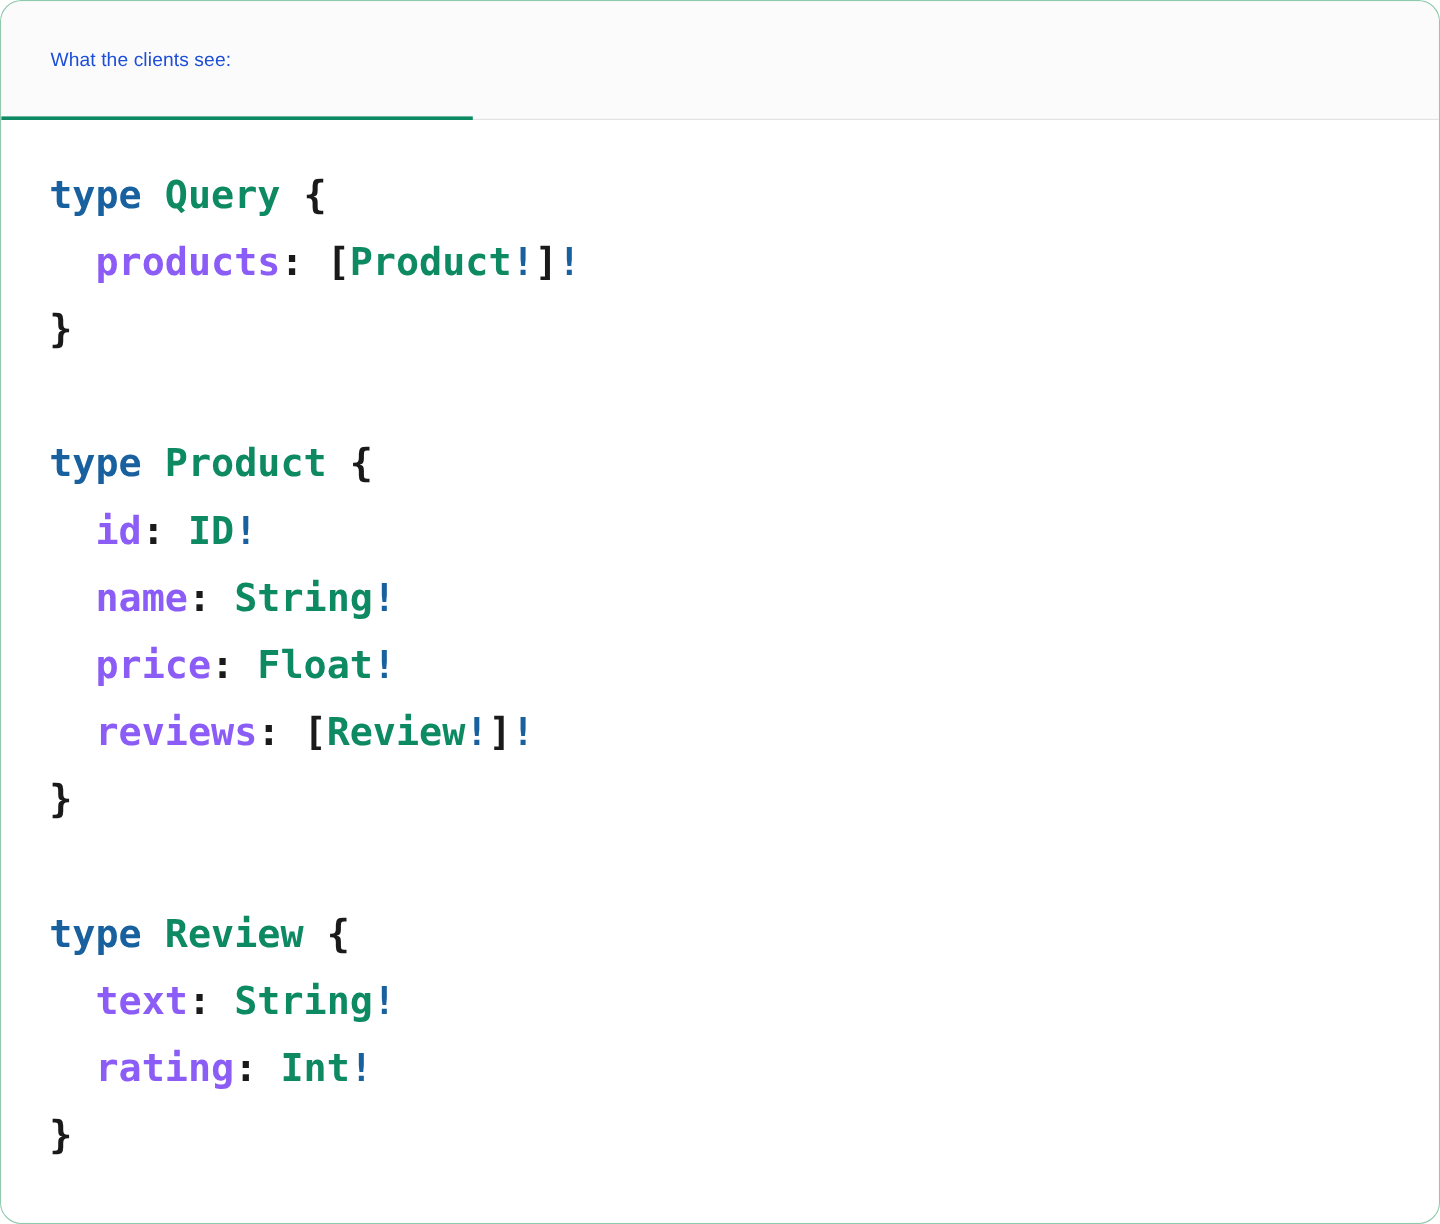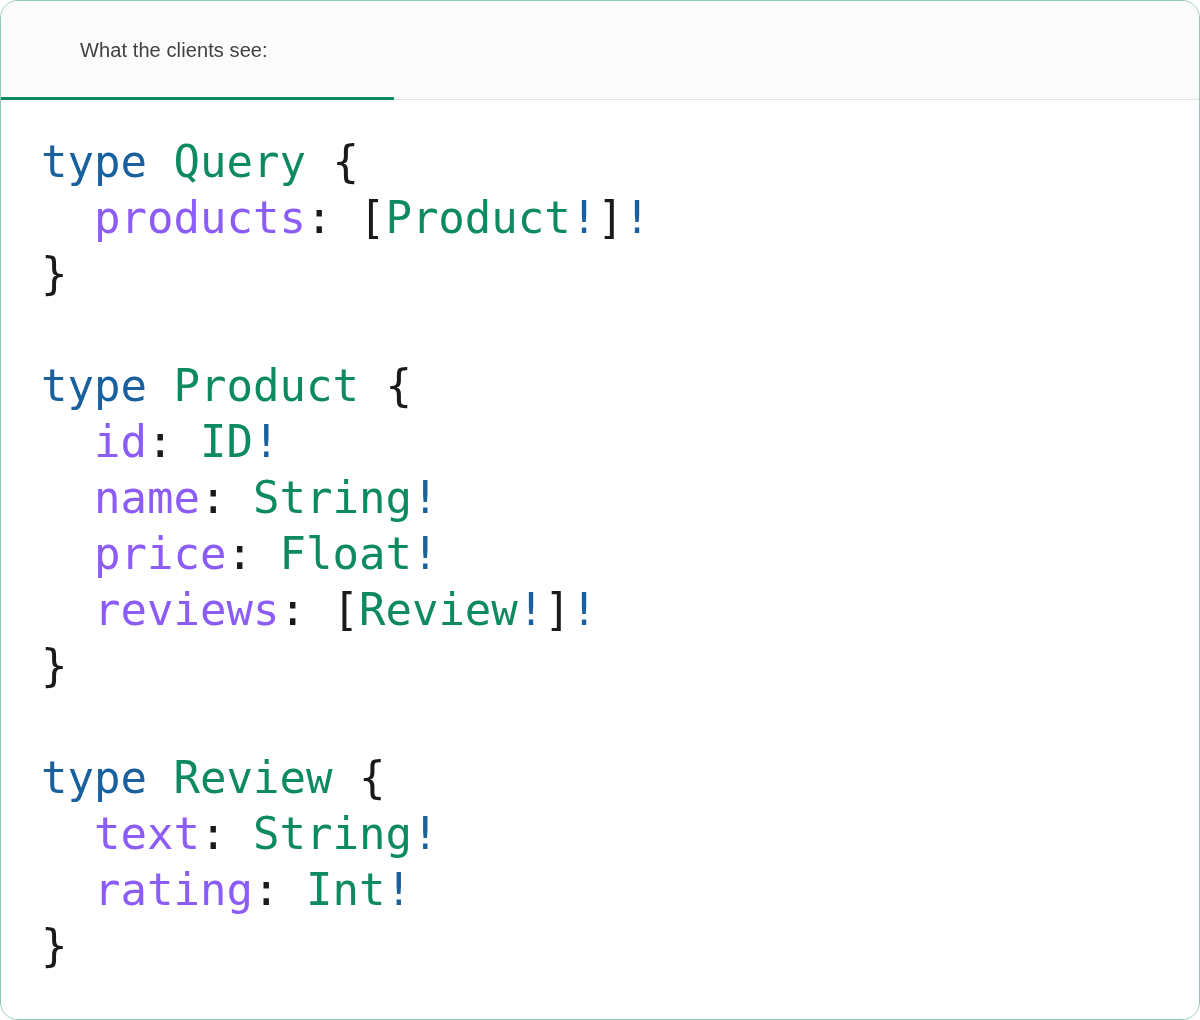--- a/index.html
+++ b/index.html
@@ -64,44 +64,43 @@
     left: 0;
     right: 0;
     bottom: 0;
     height: 3px;
     background: #0d8a62;
     z-index: 2;
   }
 
   .tab-label {
     font-family: "Liberation Sans", sans-serif;
-    font-size: 20px;
+    font-size: 16px;
     font-weight: 400;
-    color: #404040;
+    color: #1d4ed8;
     letter-spacing: 0.1px;
     white-space: nowrap;
-    margin-left: 38px;
   }
 
   
   .code-body {
     box-sizing: border-box;
     padding: 34px 0 0 40px;
     background: #ffffff;
     height: calc(1020px - 99px);
   }
 
   .code-block {
     margin: 0;
     font-family: "DejaVu Sans Mono", "Liberation Mono", monospace;
-    font-size: 44px;
+    font-size: 32px;
     line-height: 56px;
     white-space: pre;
     color: #1a1a1a;
-    font-weight: 400;
+    font-weight: 700;
     -webkit-font-smoothing: antialiased;
   }
 
   .code-line {
     display: block;
     height: 56px;
     white-space: pre;
   }
   .code-line.blank { }
 

